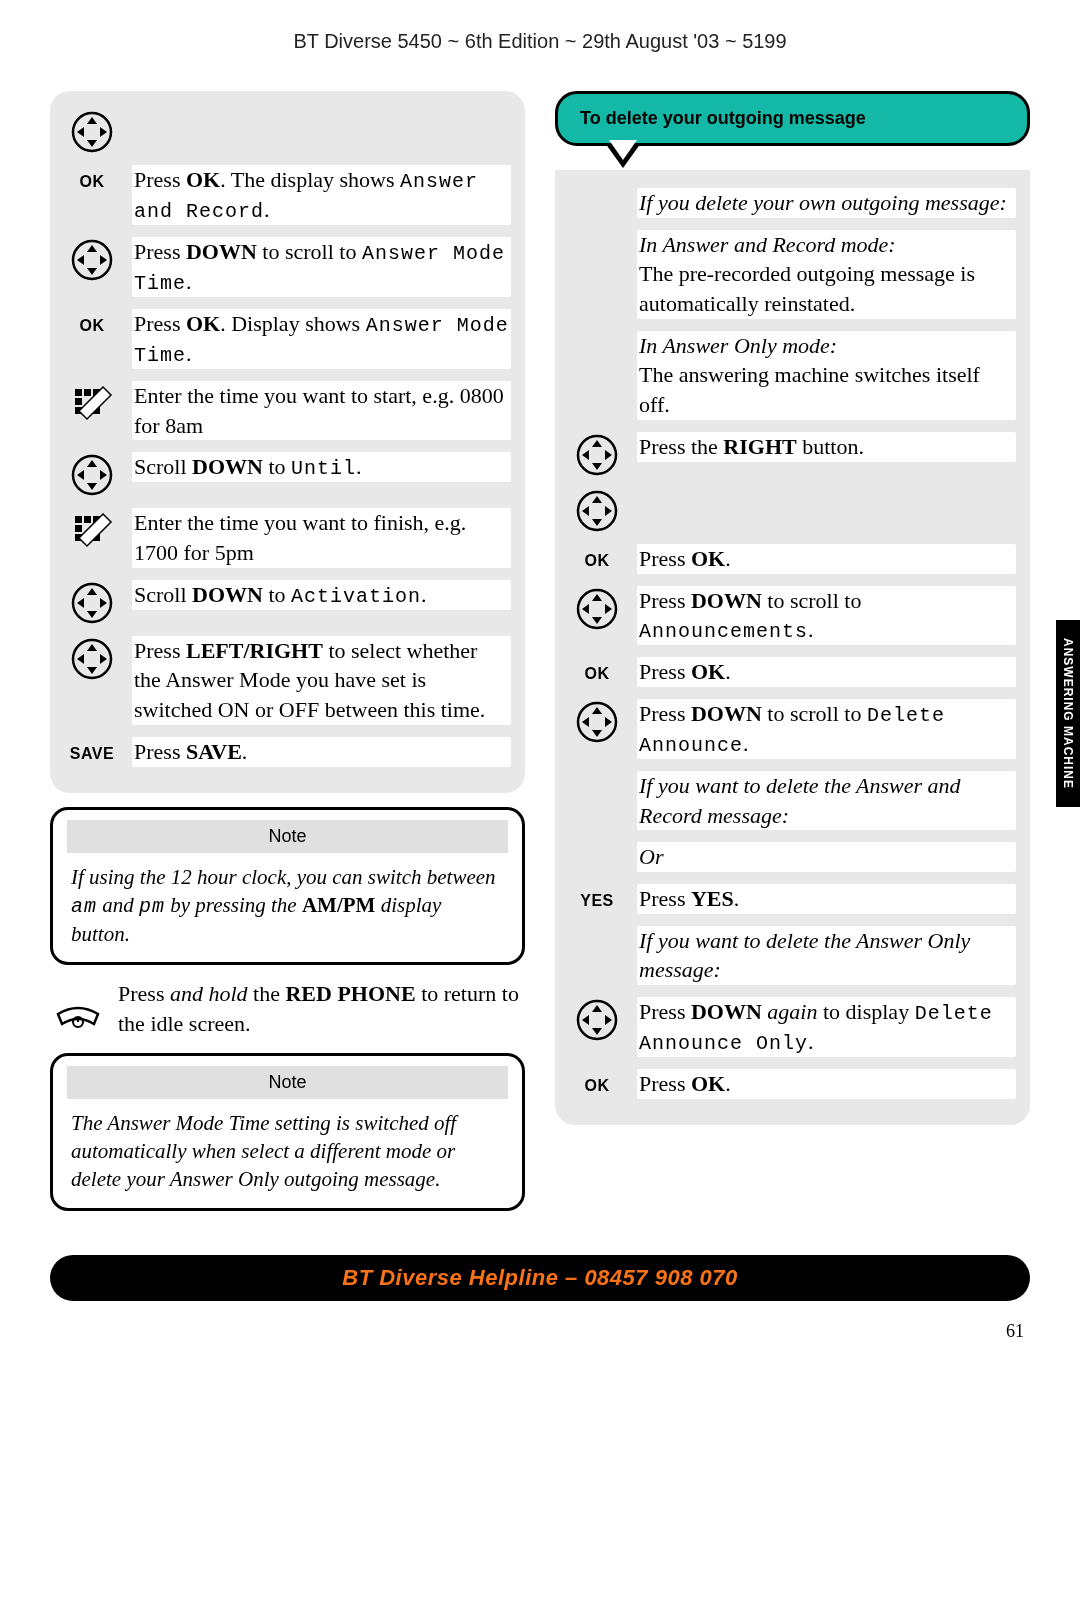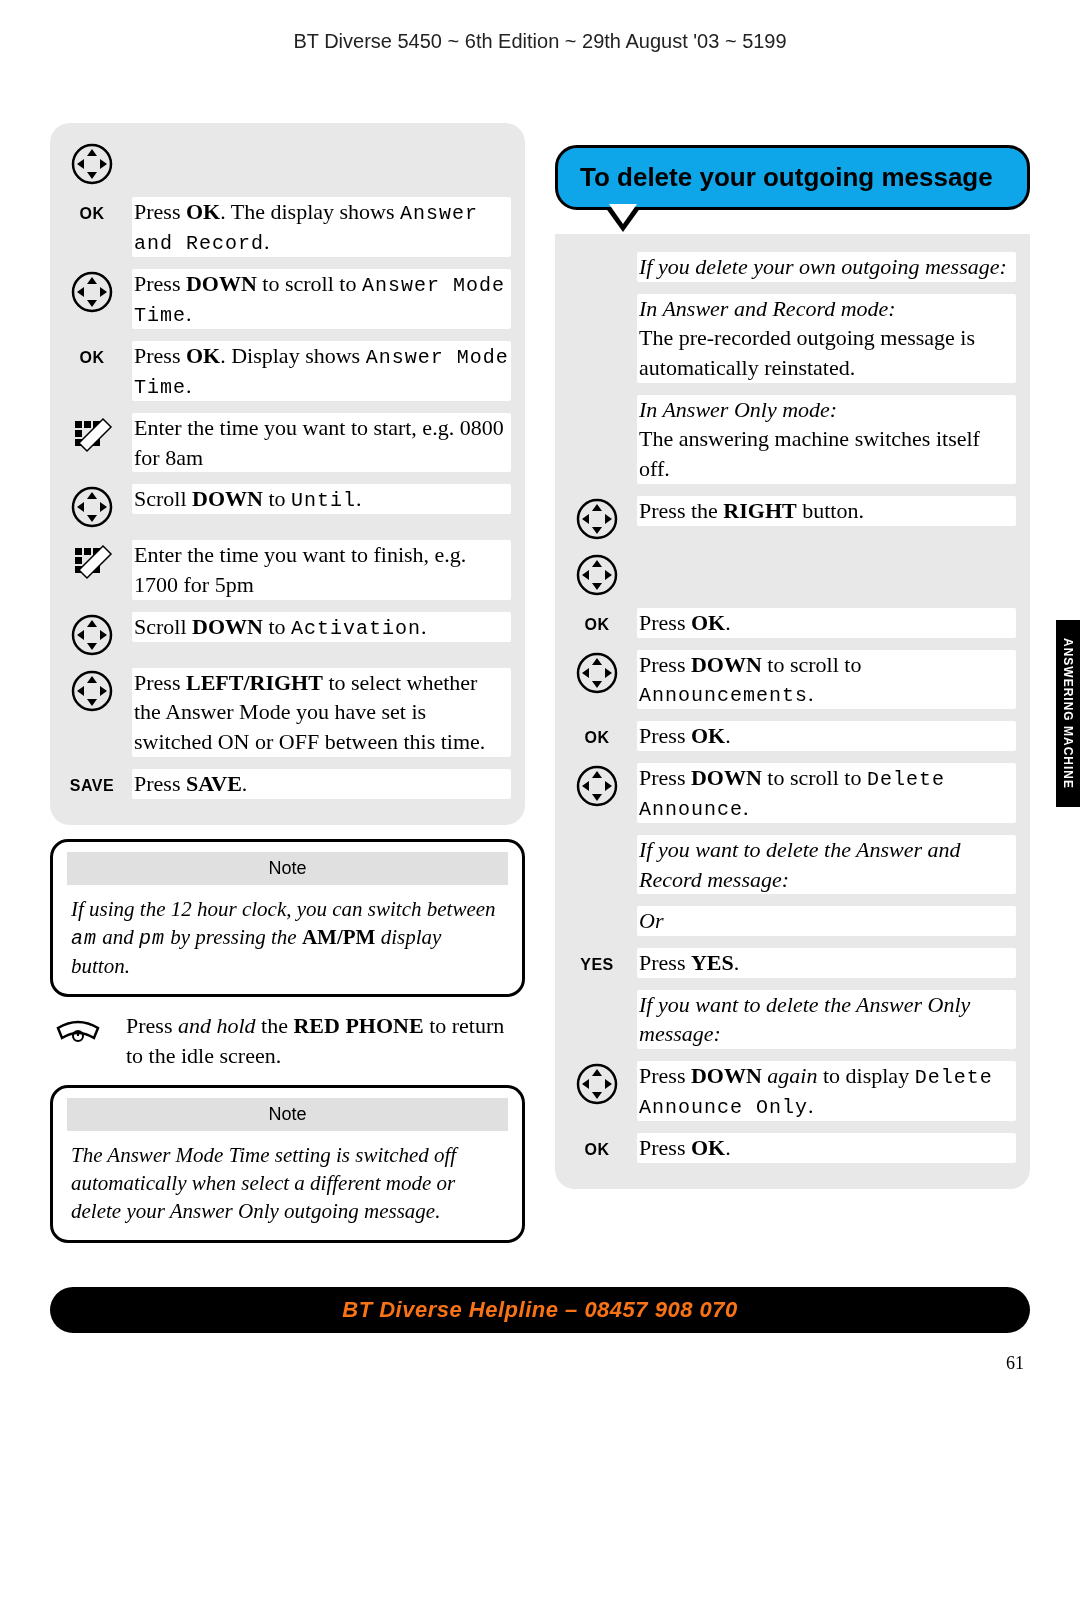--- a/index.html
+++ b/index.html
@@ -12,44 +12,43 @@
     position: relative;
   }
   .page {
     padding: 30px 50px 40px 50px;
     position: relative;
   }
   .header-line {
     text-align: center;
     font-family: Arial, Helvetica, sans-serif;
     font-size: 20px;
-    margin-bottom: 70px;
+    margin-bottom: 38px;
     color: #222;
   }
   .columns {
     display: flex;
     gap: 30px;
   }
   .col {
     flex: 1;
     min-width: 0;
   }
 
   
   .callout {
     border: 3px solid #000;
     border-radius: 22px;
     padding: 14px 22px;
     font-family: Arial, Helvetica, sans-serif;
     font-weight: bold;
-    font-size: 26px;
+    font-size: 18px;
     position: relative;
     margin-bottom: 0;
-    background: #0ea5e9;
-    margin-top: 22px;
+    background: #14b8a6;
   }
   .callout-tail-wrap {
     position: relative;
     height: 30px;
   }
   .callout-tail {
     position: absolute;
     left: 50px;
     top: -3px;
     width: 0; height: 0;
@@ -176,22 +175,23 @@
 
   .page-num {
     text-align: right;
     font-size: 18px;
     margin-top: 20px;
     padding-right: 6px;
   }
 
   .hang-out {
     display: flex;
-    gap: 20px;
+    gap: 12px;
     margin: 10px 0;
+    align-items: flex-end;
   }
   .hang-out .iconcell {
     width: 56px; flex: 0 0 56px;
     display:flex; justify-content:center;
   }
   .hang-out .textcell { flex:1; font-size:22px; line-height:1.35; }
 </style>
 </head>
 <body>
 

